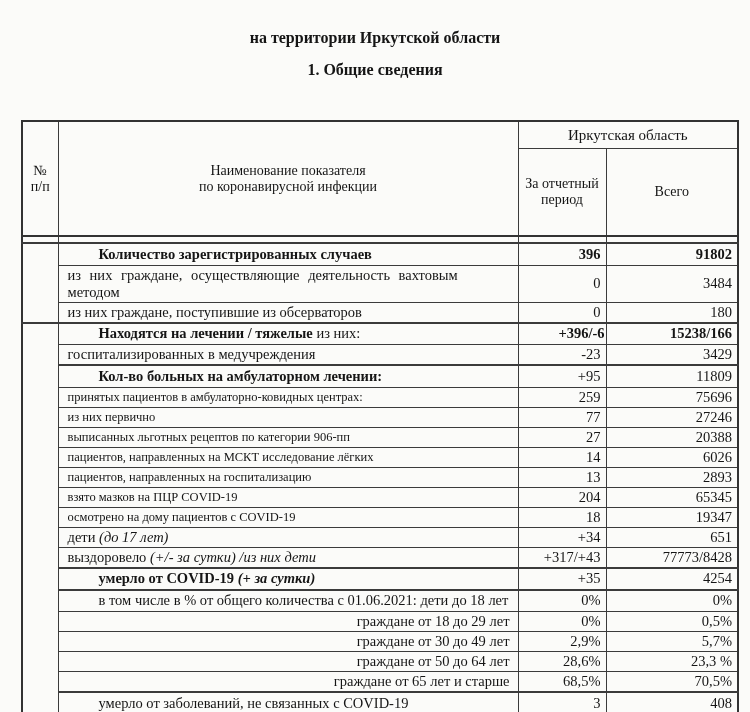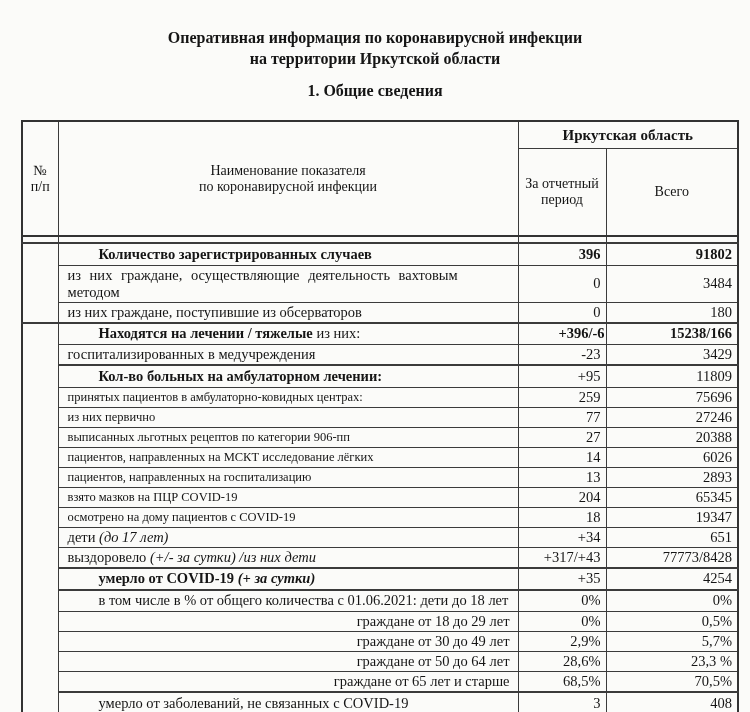--- a/index.html
+++ b/index.html
@@ -21,21 +21,21 @@
   }
   th, td {
     border: 1px solid #3b3b3b;
     padding: 1px 5px;
     overflow: hidden;
     vertical-align: middle;
   }
   table.general-table { border: 2px solid #333; }
 
   thead th { font-weight: normal; font-size: 14px; text-align: center; white-space: pre-line; }
-  .th-region { font-weight: bold; font-size: 15px; height: 24px; }
+  .th-region { font-weight: normal; font-size: 15px; height: 24px; }
   .hrow2 th { height: 84px; border-bottom: 2px solid #333; }
   .th-num, .th-name { border-bottom: 2px solid #333; }
 
   .spacer-row td { height: 5px; padding: 0; }
 
   tr.data-row { height: 20px; }
   tr.data-row.thick-top { height: 22px; }
   tr.data-row.thick-top td { border-top-width: 2px; padding-left: 40px; }
   tr.data-row.tall { height: 36px; }
 
@@ -48,21 +48,20 @@
 
   .b { font-weight: bold; }
   .i { font-style: italic; }
 </style>
 </head>
 <body>
 
 <div class="doc">
 
   <div class="doc-header">
-    <div class="title-line">Оперативная информация по коронавирусной инфекции</div>
     <div class="title-line">на территории Иркутской области</div>
     <div class="section-title">1. Общие сведения</div>
   </div>
 
   <table class="general-table">
     <colgroup>
       <col style="width:36px">
       <col style="width:460px">
       <col style="width:88px">
       <col style="width:132px">

